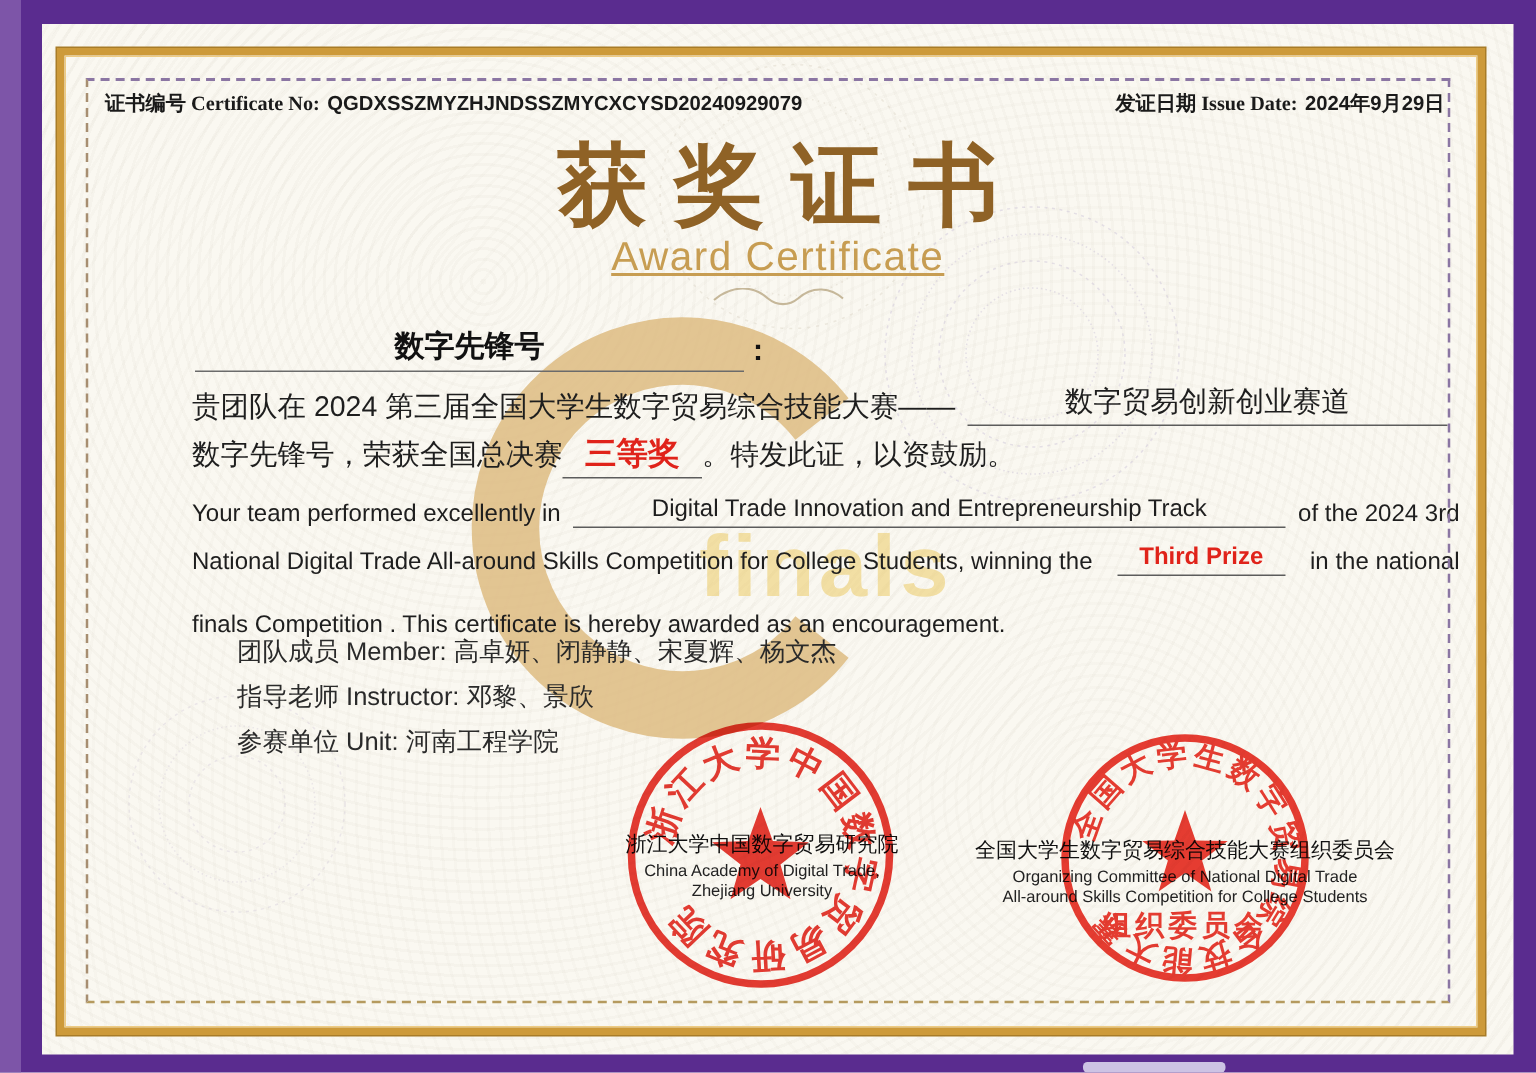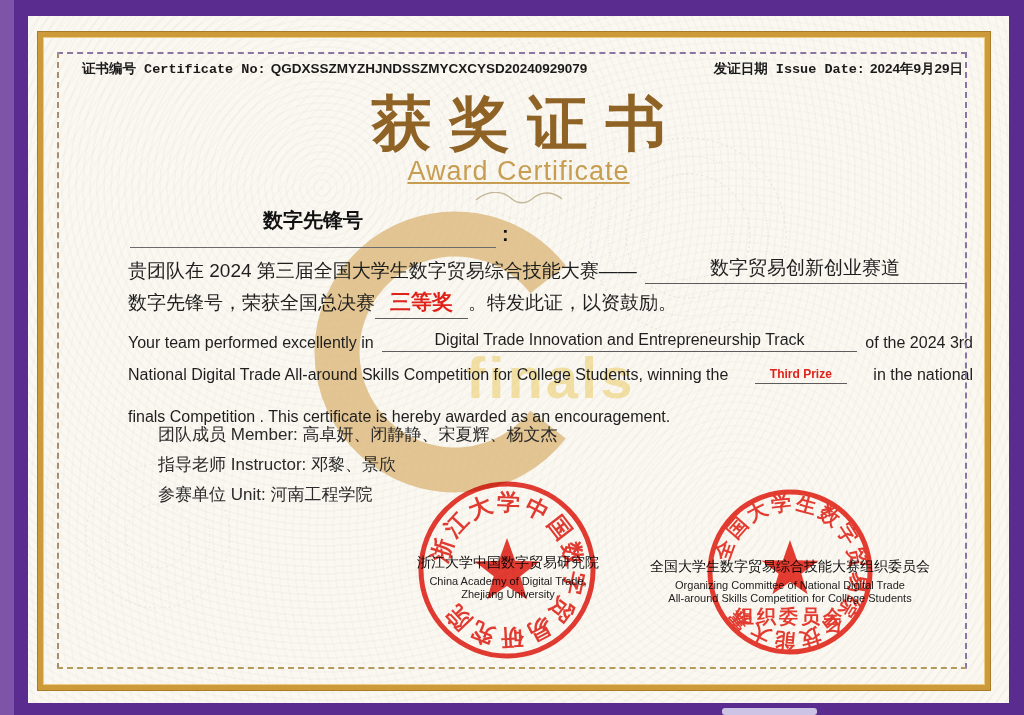--- a/index.html
+++ b/index.html
@@ -35,58 +35,58 @@
     font-size:58px;font-weight:bold;letter-spacing:3px;
     color:#eccb66;opacity:.55;
   }
   
   .content{position:absolute;inset:0;z-index:2;}
   .header-row{
     position:absolute;left:42px;right:46px;top:44px;
     display:flex;justify-content:space-between;align-items:baseline;
     font-size:13.5px;color:#1a1a1a;
   }
-  .hdr-label{font-family:Liberation Mono, monospace;font-weight:bold;margin-left:12px;}
+  .hdr-label{font-family:Liberation Serif, serif;font-weight:bold;}
   .hdr-value{font-weight:bold;margin-left:5px;}
   .title-zh{
     position:absolute;left:0;width:100%;top:68px;text-align:center;
     font-family:Liberation Serif, serif;font-weight:bold;
     font-size:60px;letter-spacing:18px;text-indent:18px;color:#8f6226;
   }
   .title-en{
     position:absolute;left:0;width:100%;top:140px;text-align:center;
     font-size:27px;letter-spacing:1px;color:#c79d52;text-decoration:underline;
   }
   .flourish{position:absolute;left:0;width:100%;top:176px;text-align:center;}
   .team-row{
     position:absolute;left:102px;top:202px;height:30px;
     display:flex;align-items:flex-end;
   }
   .team-blank{
     width:366px;text-align:center;border-bottom:1.5px solid #6b6b6b;
-    font-size:20px;font-weight:bold;color:#111;padding-bottom:13px;
+    font-size:20px;font-weight:bold;color:#111;padding-bottom:3px;
   }
   .team-colon{font-size:20px;font-weight:bold;color:#111;margin-left:6px;padding-bottom:2px;}
   .line{position:absolute;left:100px;width:845px;display:flex;align-items:flex-end;color:#1e1e1e;}
   .zh1{top:238px;font-size:19px;height:30px;}
   .zh2{top:272px;font-size:19px;height:32px;display:block;}
   .en1{top:308px;font-size:16px;height:28px;}
   .en2{top:340px;font-size:16px;height:28px;justify-content:space-between;}
   .en3{top:392px;font-size:16px;height:28px;display:block;}
   .nowrap{white-space:nowrap;}
   .blank{
     flex:1;text-align:center;border-bottom:1.5px solid #5c5c5c;
     padding-bottom:2px;margin:0 8px;white-space:nowrap;
   }
   .prize{
     display:inline-block;color:#e0231a;font-weight:bold;
     border-bottom:1.5px solid #5c5c5c;padding:0 15px 2px;white-space:nowrap;
   }
   .prize-zh{font-size:21px;}
-  .prize-en{font-size:12px;}
+  .prize-en{font-size:16px;}
   .details{position:absolute;left:130px;top:404px;font-size:17px;color:#2a2a2a;}
   .details .row{height:30px;line-height:30px;}
   .org{position:absolute;text-align:center;z-index:2;}
   .org-left{left:367px;top:538px;width:226px;}
   .org-right{left:620px;top:542px;width:284px;}
   .org-zh{font-size:14px;color:#111;}
   .org-en{font-size:11px;color:#222;line-height:13px;margin-top:3px;}
   .seal{position:absolute;z-index:3;mix-blend-mode:multiply;opacity:.9;}
   .seal-left{left:387px;top:462px;}
   .seal-right{left:672px;top:466px;}

